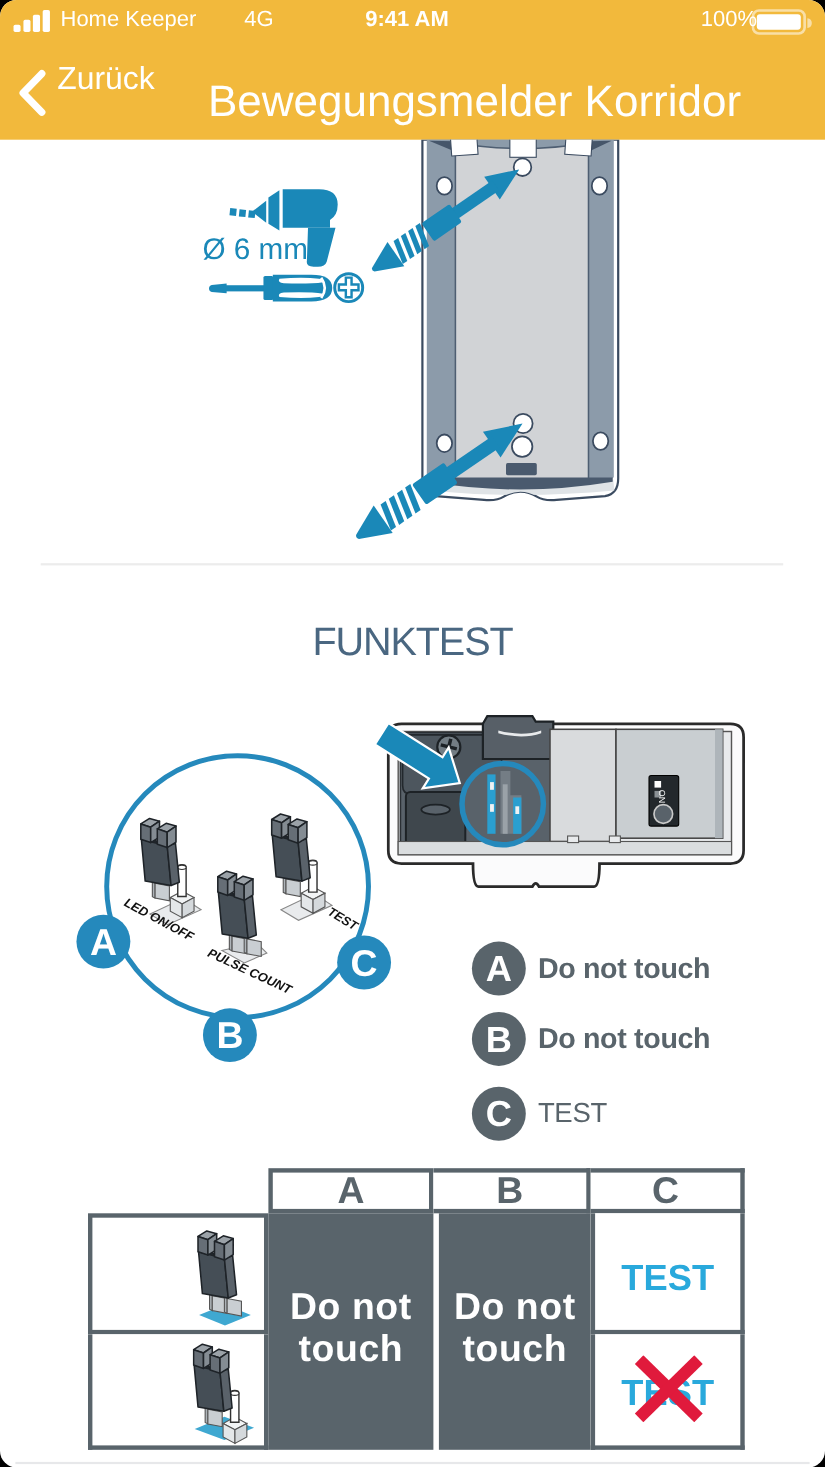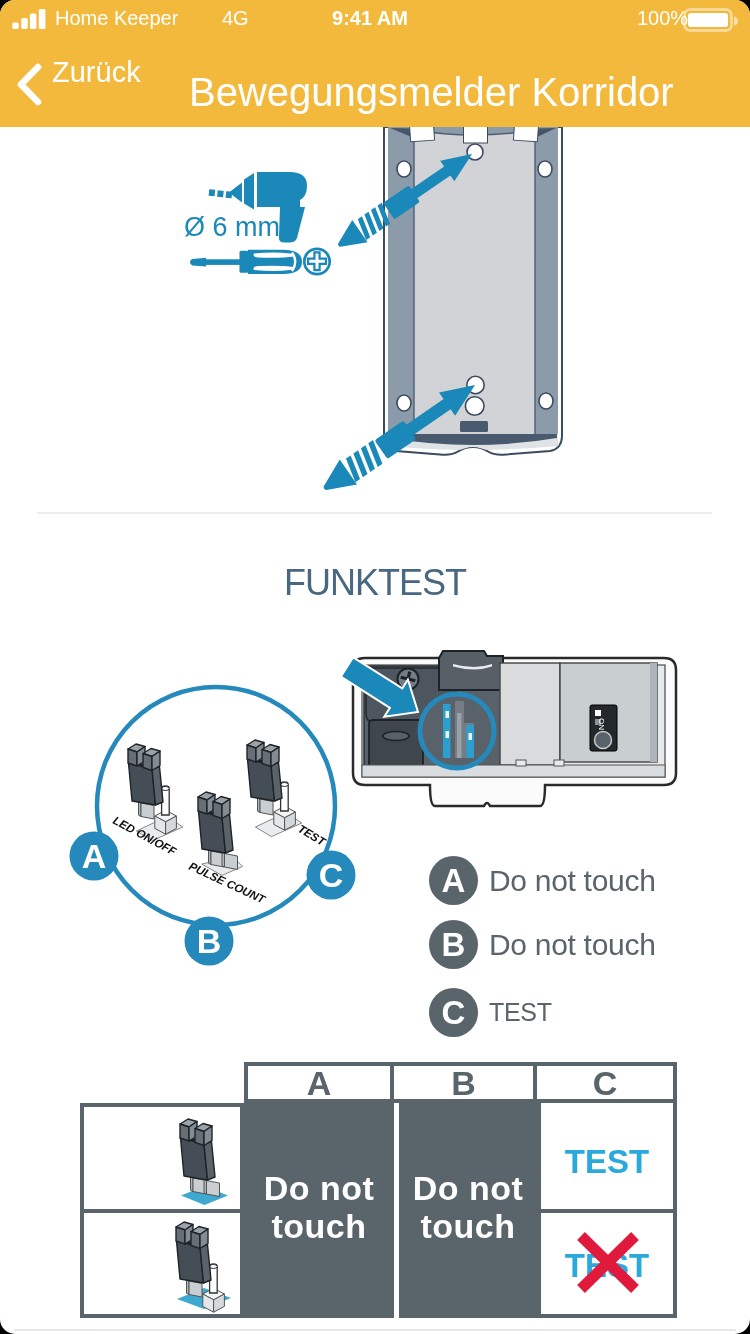--- a/index.html
+++ b/index.html
@@ -3,21 +3,21 @@
 <style>
 html,body{margin:0;padding:0;width:750px;height:1334px;background:#000;overflow:hidden;}
 .screen{position:absolute;left:0;top:0;width:750px;height:1334px;border-radius:15px;overflow:hidden;background:#fff;font-family:"Liberation Sans",sans-serif;}
 .header{position:absolute;left:0;top:0;width:750px;height:127px;background:#F2B93C;}
 .sb{position:absolute;color:#fff;font-size:20px;}
 .abs{position:absolute;}
 .navtxt{position:absolute;color:#fff;}
 #funk{position:absolute;left:0;top:563px;width:750px;text-align:center;color:#4A6781;font-size:36px;letter-spacing:-1px;line-height:40px;}
 .legrow{position:absolute;left:429px;height:49px;}
 .legc{position:absolute;left:0;top:0;width:49px;height:49px;border-radius:50%;background:#59646B;color:#fff;font-size:33px;font-weight:bold;text-align:center;line-height:49px;}
-.legt{position:absolute;left:60px;top:0;height:49px;line-height:49px;color:#59646B;font-size:30px;font-weight:normal;white-space:nowrap;letter-spacing:-0.3px;}
+.legt{position:absolute;left:60px;top:0;height:49px;line-height:49px;color:#59646B;font-size:26px;font-weight:bold;white-space:nowrap;letter-spacing:-0.3px;}
 .cell{position:absolute;box-sizing:border-box;}
 </style></head>
 <body>
 <div class="screen">
 
 <svg width="0" height="0" style="position:absolute">
   <defs>
     <g id="jcap2" stroke="#1E2328" stroke-width="1.4" stroke-linejoin="round">
       <path d="M10,21 L16,24 L26,26.5 L26,34 L10,27.5 Z" fill="#23292F"></path>
       <path d="M1.5,22 L25,28 L28.5,64 L5,60 Z" fill="#454E56"></path>

